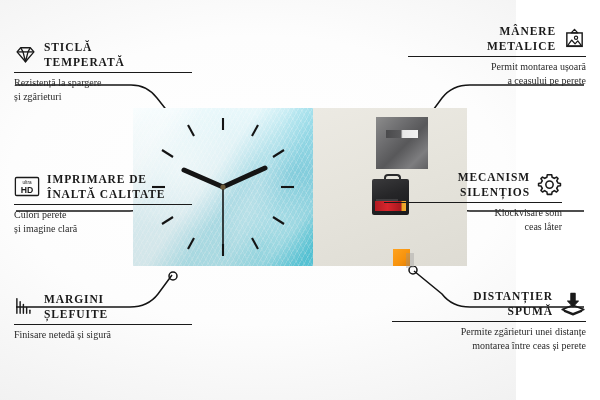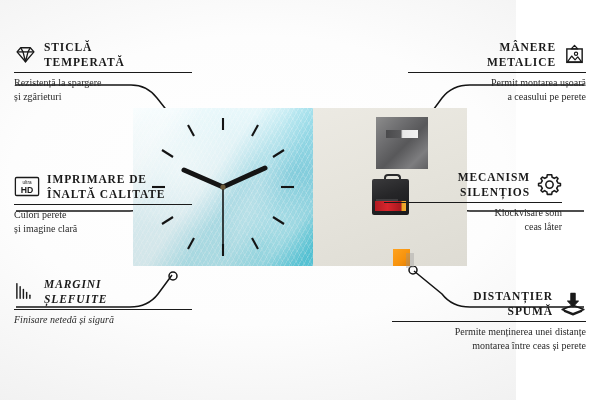--- a/index.html
+++ b/index.html
@@ -189,23 +189,23 @@
   .icon {
     flex: 0 0 auto;
     width: 23px;
     height: 23px;
     display: block;
   }
 
   
   #feat-glass     { left: 14px;  top: 40px;  }
   #feat-print     { left: 14px;  top: 172px; }
-  #feat-edges     { left: 14px;  top: 277px; font-style: italic; }
-  
-  #feat-hangers   { left: 408px; top: 40px;  }
+  #feat-edges     { left: 14px;  top: 292px; }
+  
+  #feat-hangers   { left: 408px; top: 24px;  }
   #feat-mechanism { left: 384px; top: 170px; }
   #feat-spacer    { left: 392px; top: 289px; width: 194px; }
 </style>
 </head>
 <body>
 
 <div id="infographic">
 
   <svg id="connectors" viewBox="0 0 600 400">
     <g fill="none" stroke="#141414" stroke-width="1.5">
@@ -388,18 +388,18 @@
         <div>SPUMĂ</div>
       </div>
       <svg class="icon" style="width:26px;height:26px;" viewBox="0 0 24 24">
         <path d="M10,2.2 L14,2.2 L14,9.2 L17,9.2 L12,14.4 L7,9.2 L10,9.2 Z" fill="#1a1a1a" stroke="#1a1a1a" stroke-width="1" stroke-linejoin="round"></path>
         <path d="M12,13.2 L22,17.1 L12,21 L2,17.1 Z" fill="none" stroke="#1a1a1a" stroke-width="1.5" stroke-linejoin="round"></path>
         <path d="M3.6,18.6 L12,21.9 L20.4,18.6" fill="none" stroke="#1a1a1a" stroke-width="1.4" stroke-linejoin="round"></path>
       </svg>
     </div>
     <div class="feat-rule"></div>
     <div class="feat-desc">
-      <div>Permite menținerea unei distanțe</div>
+      <div>Permite zgârieturi unei distanțe</div>
       <div>montarea între ceas și perete</div>
     </div>
   </div>
 
 </div>
 
 </body></html>

